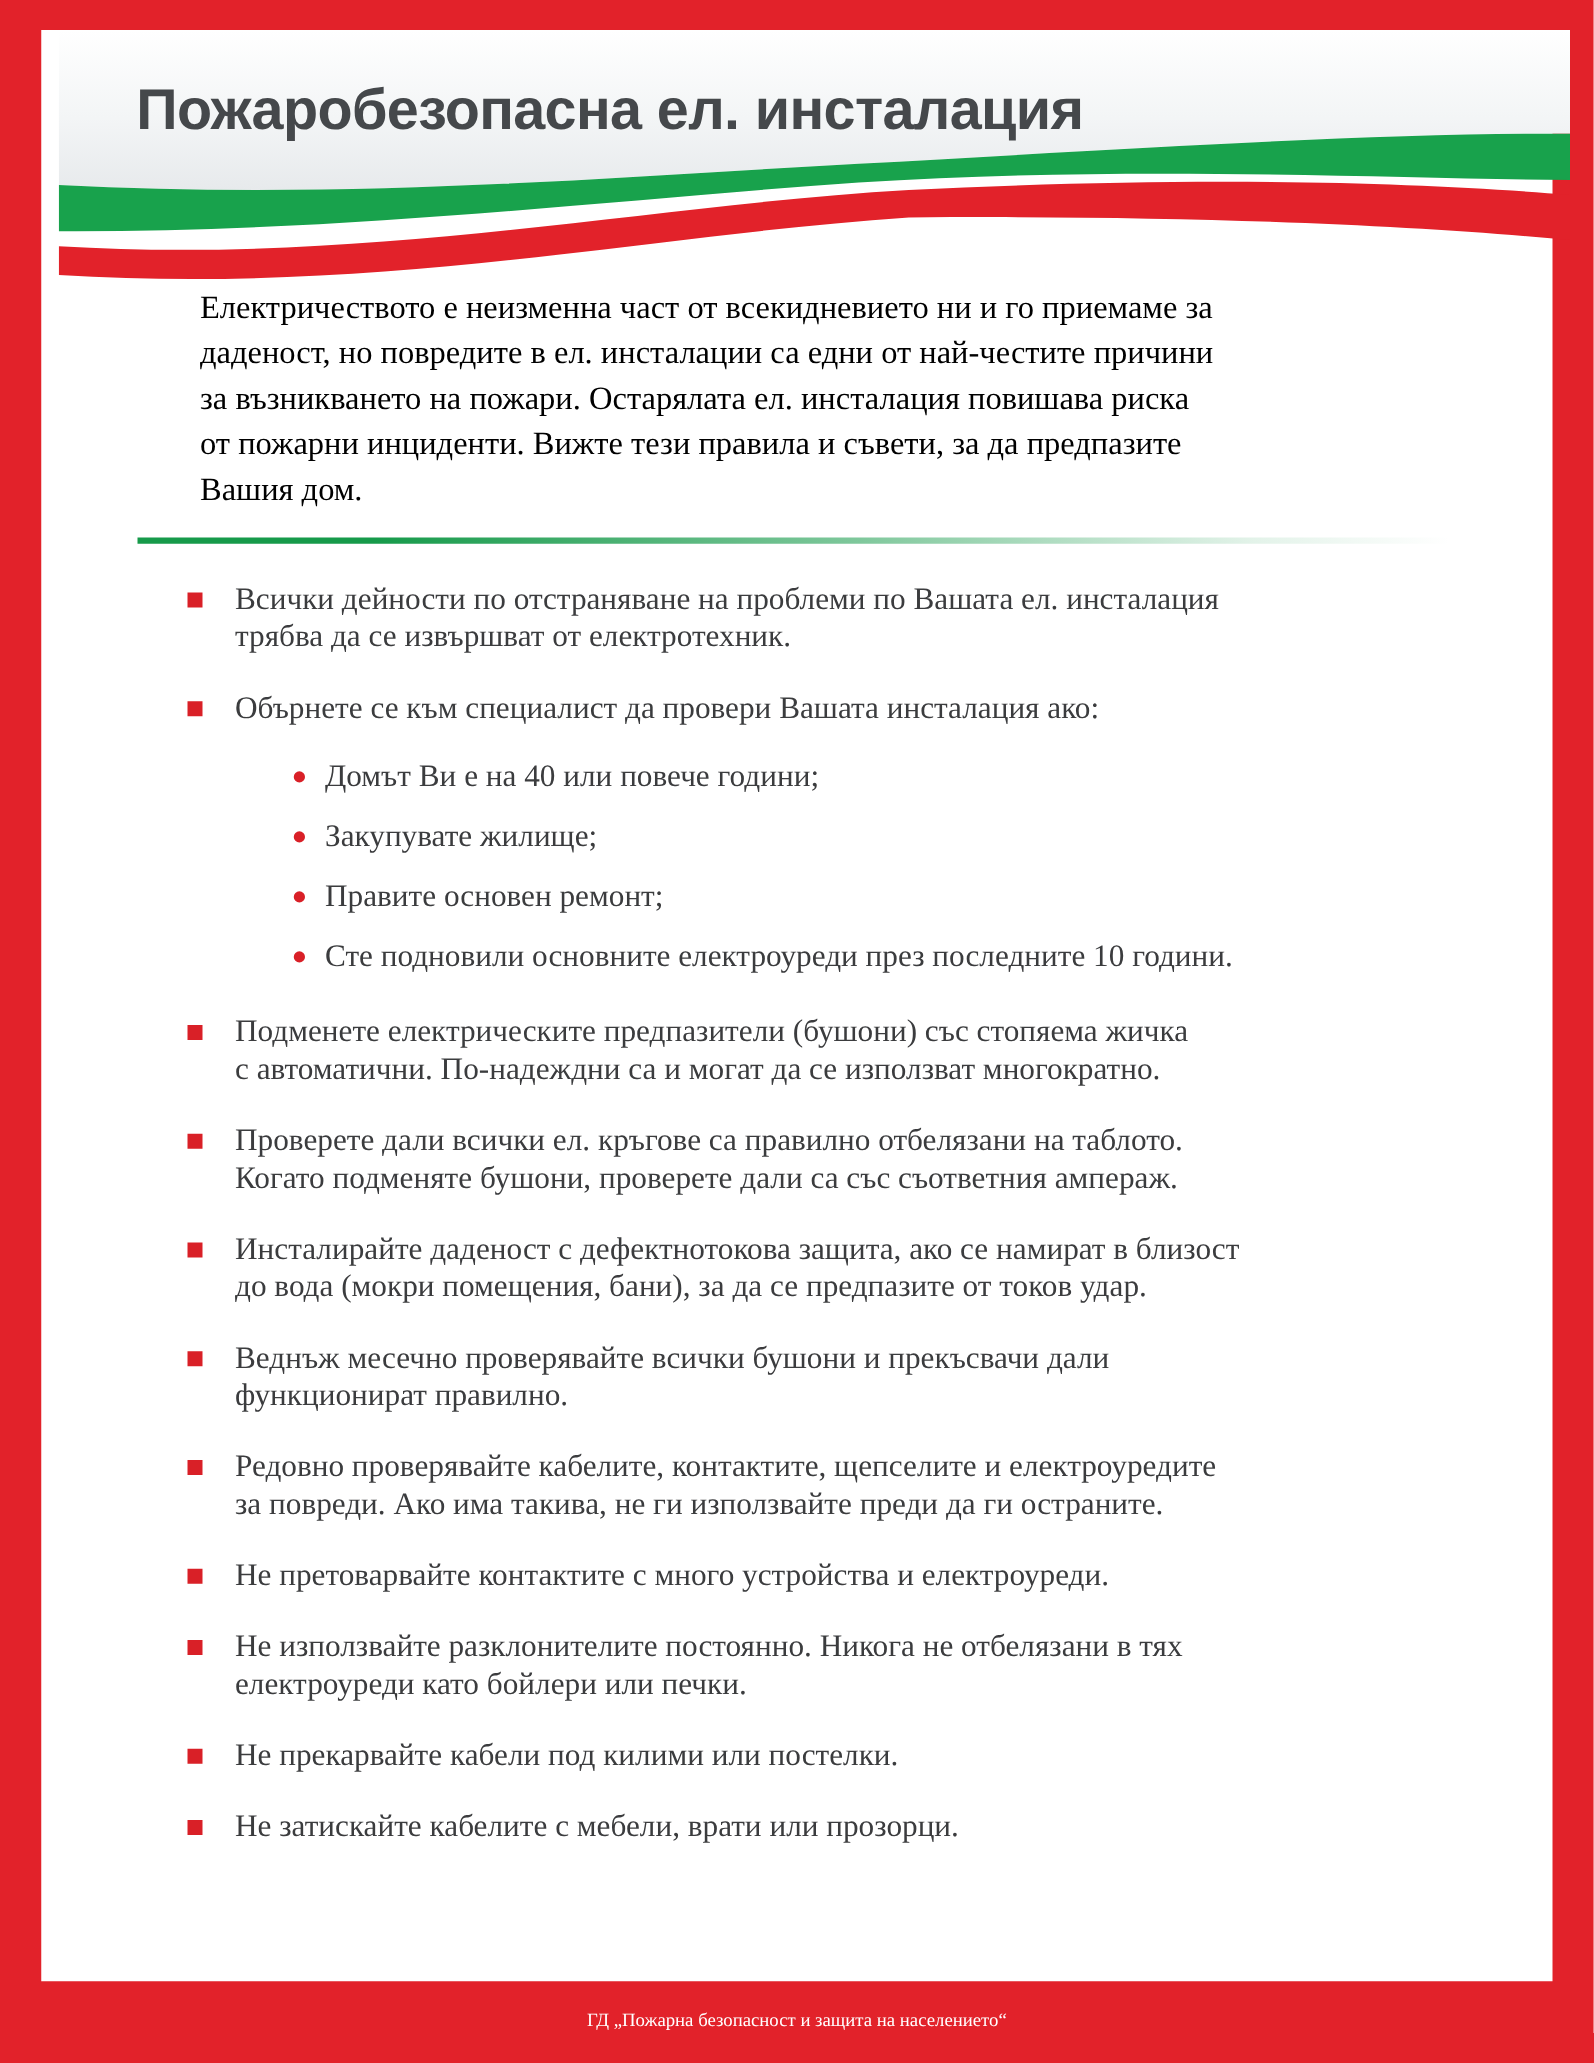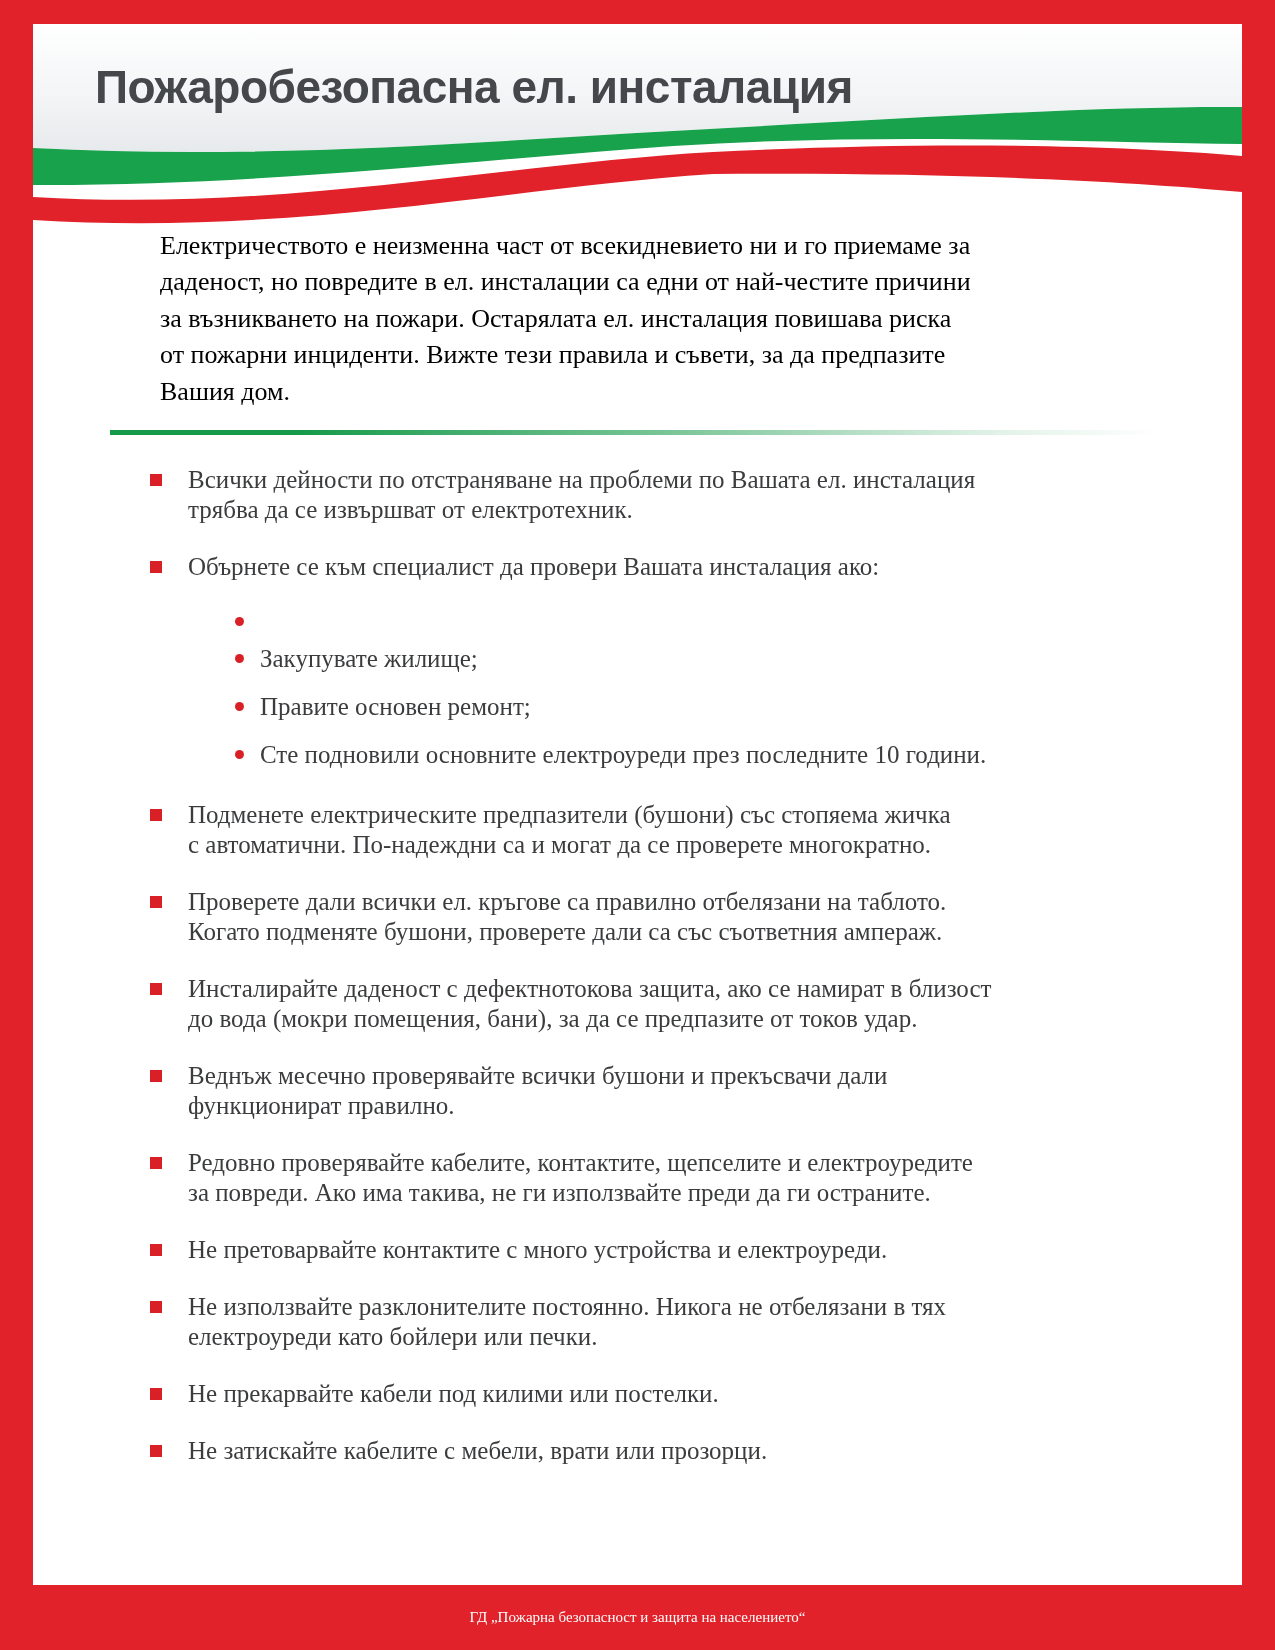--- a/index.html
+++ b/index.html
@@ -9,21 +9,21 @@
     background:#e2222a;
     font-family:"Liberation Serif", serif;
     overflow:hidden;
   }
   .inner{
     position:absolute;left:33px;top:24px;
     width:1209px;height:1561px;
     background:#ffffff;
   }
   
-  .header{position:absolute;left:0;top:0;width:1209px;height:250px;}
+  .header{position:absolute;left:14px;top:0;width:1209px;height:250px;}
   .header svg{display:block;width:1209px;height:250px;}
   .page-title{
     position:absolute;left:62px;top:36px;
     font-family:"Liberation Sans", sans-serif;
     font-weight:bold;font-size:46px;letter-spacing:-0.5px;
     color:#45484b;white-space:nowrap;
   }
   .logo{position:absolute;left:1022px;top:16px;width:130px;height:122px;}
   
   .intro{
@@ -128,20 +128,21 @@
         <span class="marker">
             <span class="sq"></span>
           </span>
         <span class="txt">Обърнете се към специалист да провери Вашата инсталация ако:</span>
       </div>
       <div class="sublist">
         <div class="sli">
           <span class="marker">
               <span class="dot"></span>
             </span>
+          <span class="txt">Домът Ви е на 40 или повече години;</span>
         </div>
         <div class="sli">
           <span class="marker">
               <span class="dot"></span>
             </span>
           <span class="txt">Закупувате жилище;</span>
         </div>
         <div class="sli">
           <span class="marker">
               <span class="dot"></span>
@@ -154,21 +155,21 @@
             </span>
           <span class="txt">Сте подновили основните електроуреди през последните 10 години.</span>
         </div>
       </div>
 
       <div class="li">
         <span class="marker">
             <span class="sq"></span>
           </span>
         <span class="txt">Подменете електрическите предпазители (бушони) със стопяема жичка
-с автоматични. По-надеждни са и могат да се проверете многократно.</span>
+с автоматични. По-надеждни са и могат да се използват многократно.</span>
       </div>
       <div class="li">
         <span class="marker">
             <span class="sq"></span>
           </span>
         <span class="txt">Проверете дали всички ел. кръгове са правилно отбелязани на таблото.
 Когато подменяте бушони, проверете дали са със съответния ампераж.</span>
       </div>
       <div class="li">
         <span class="marker">

